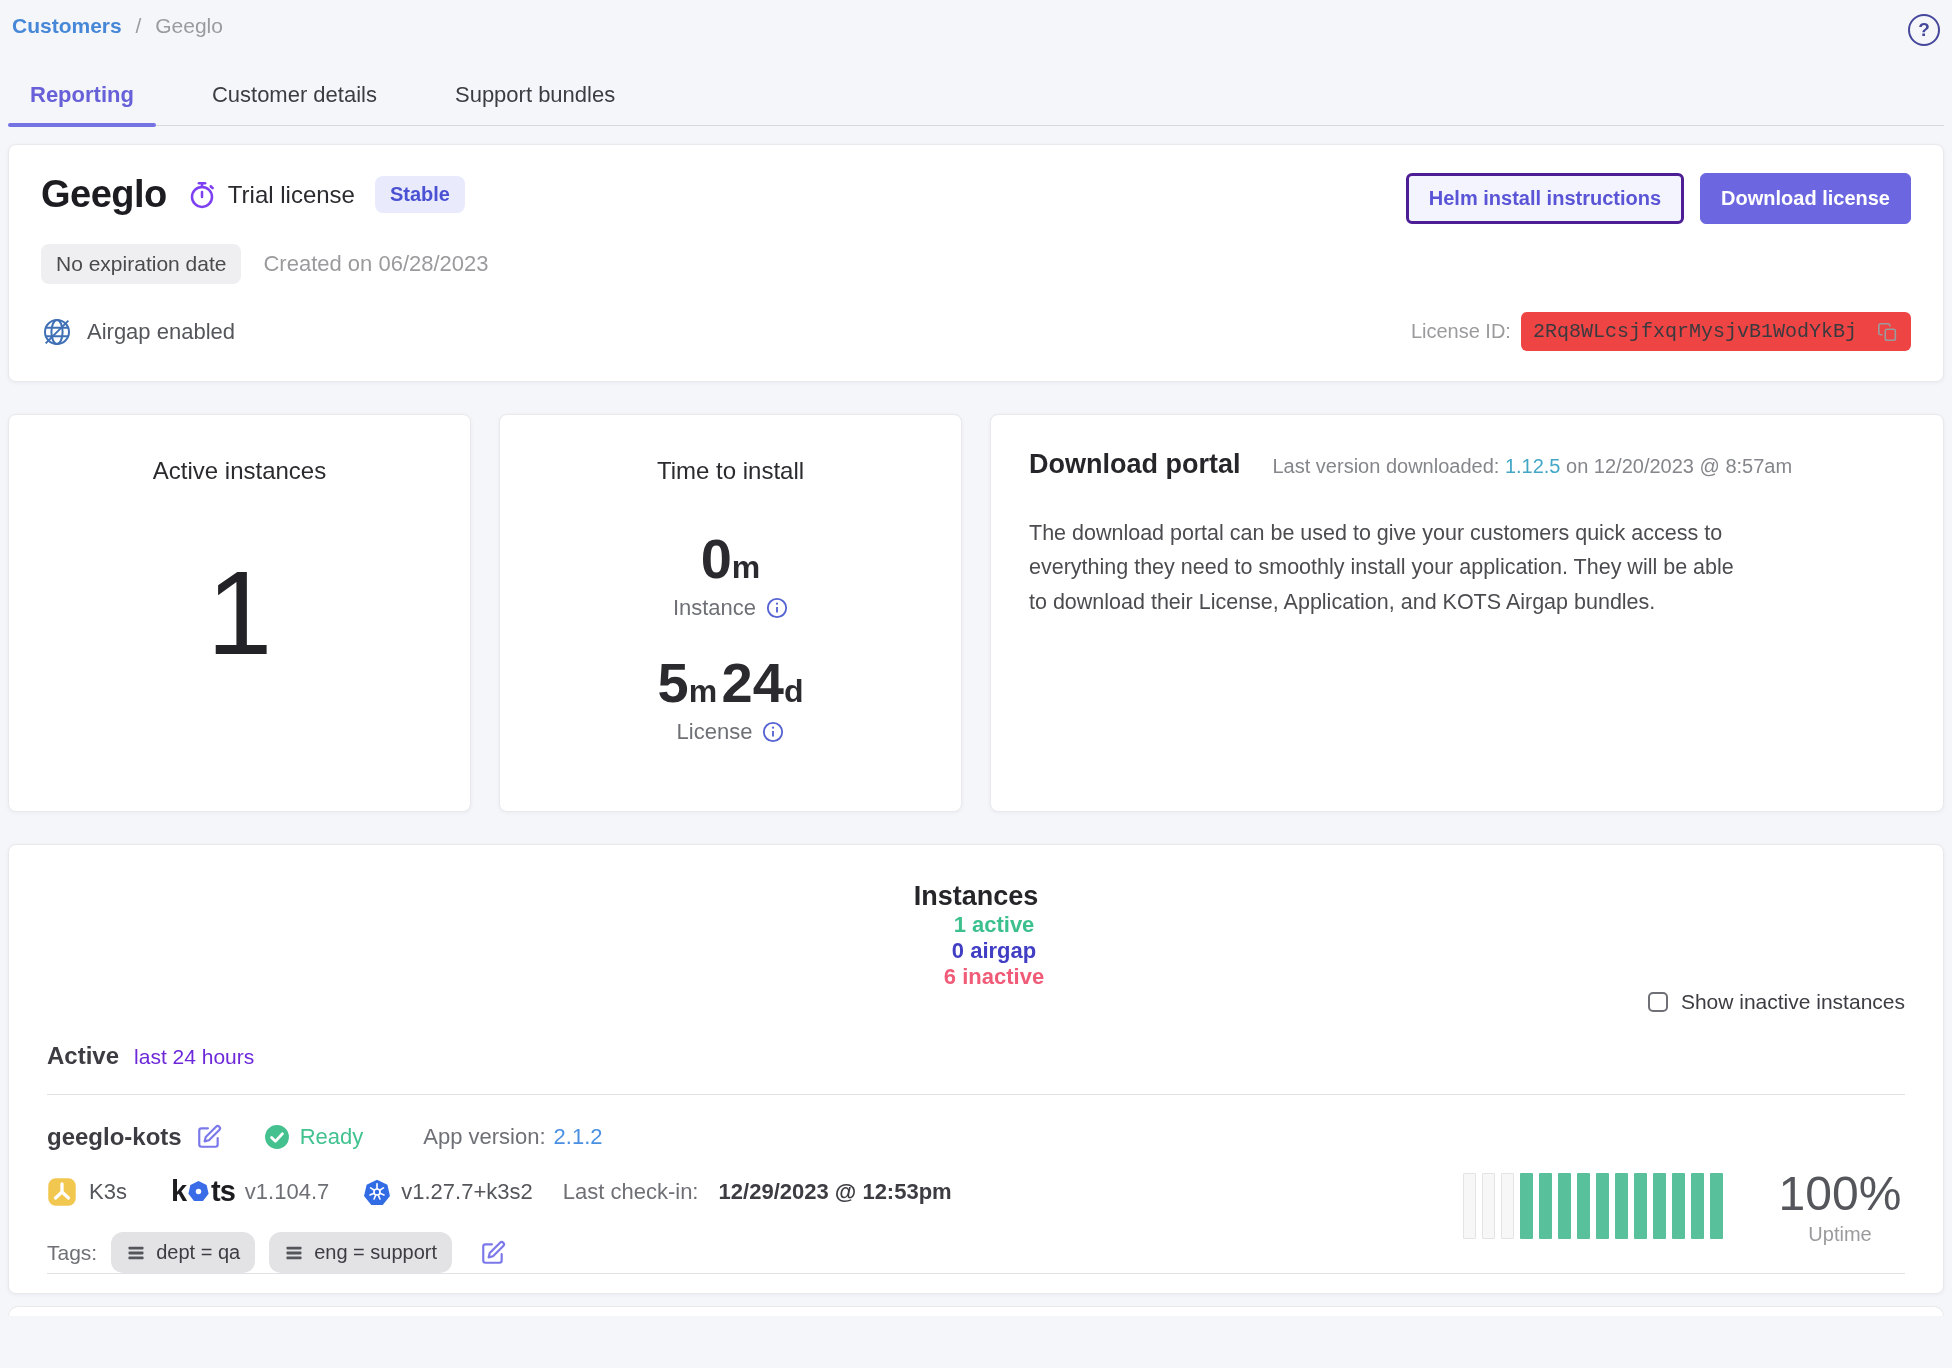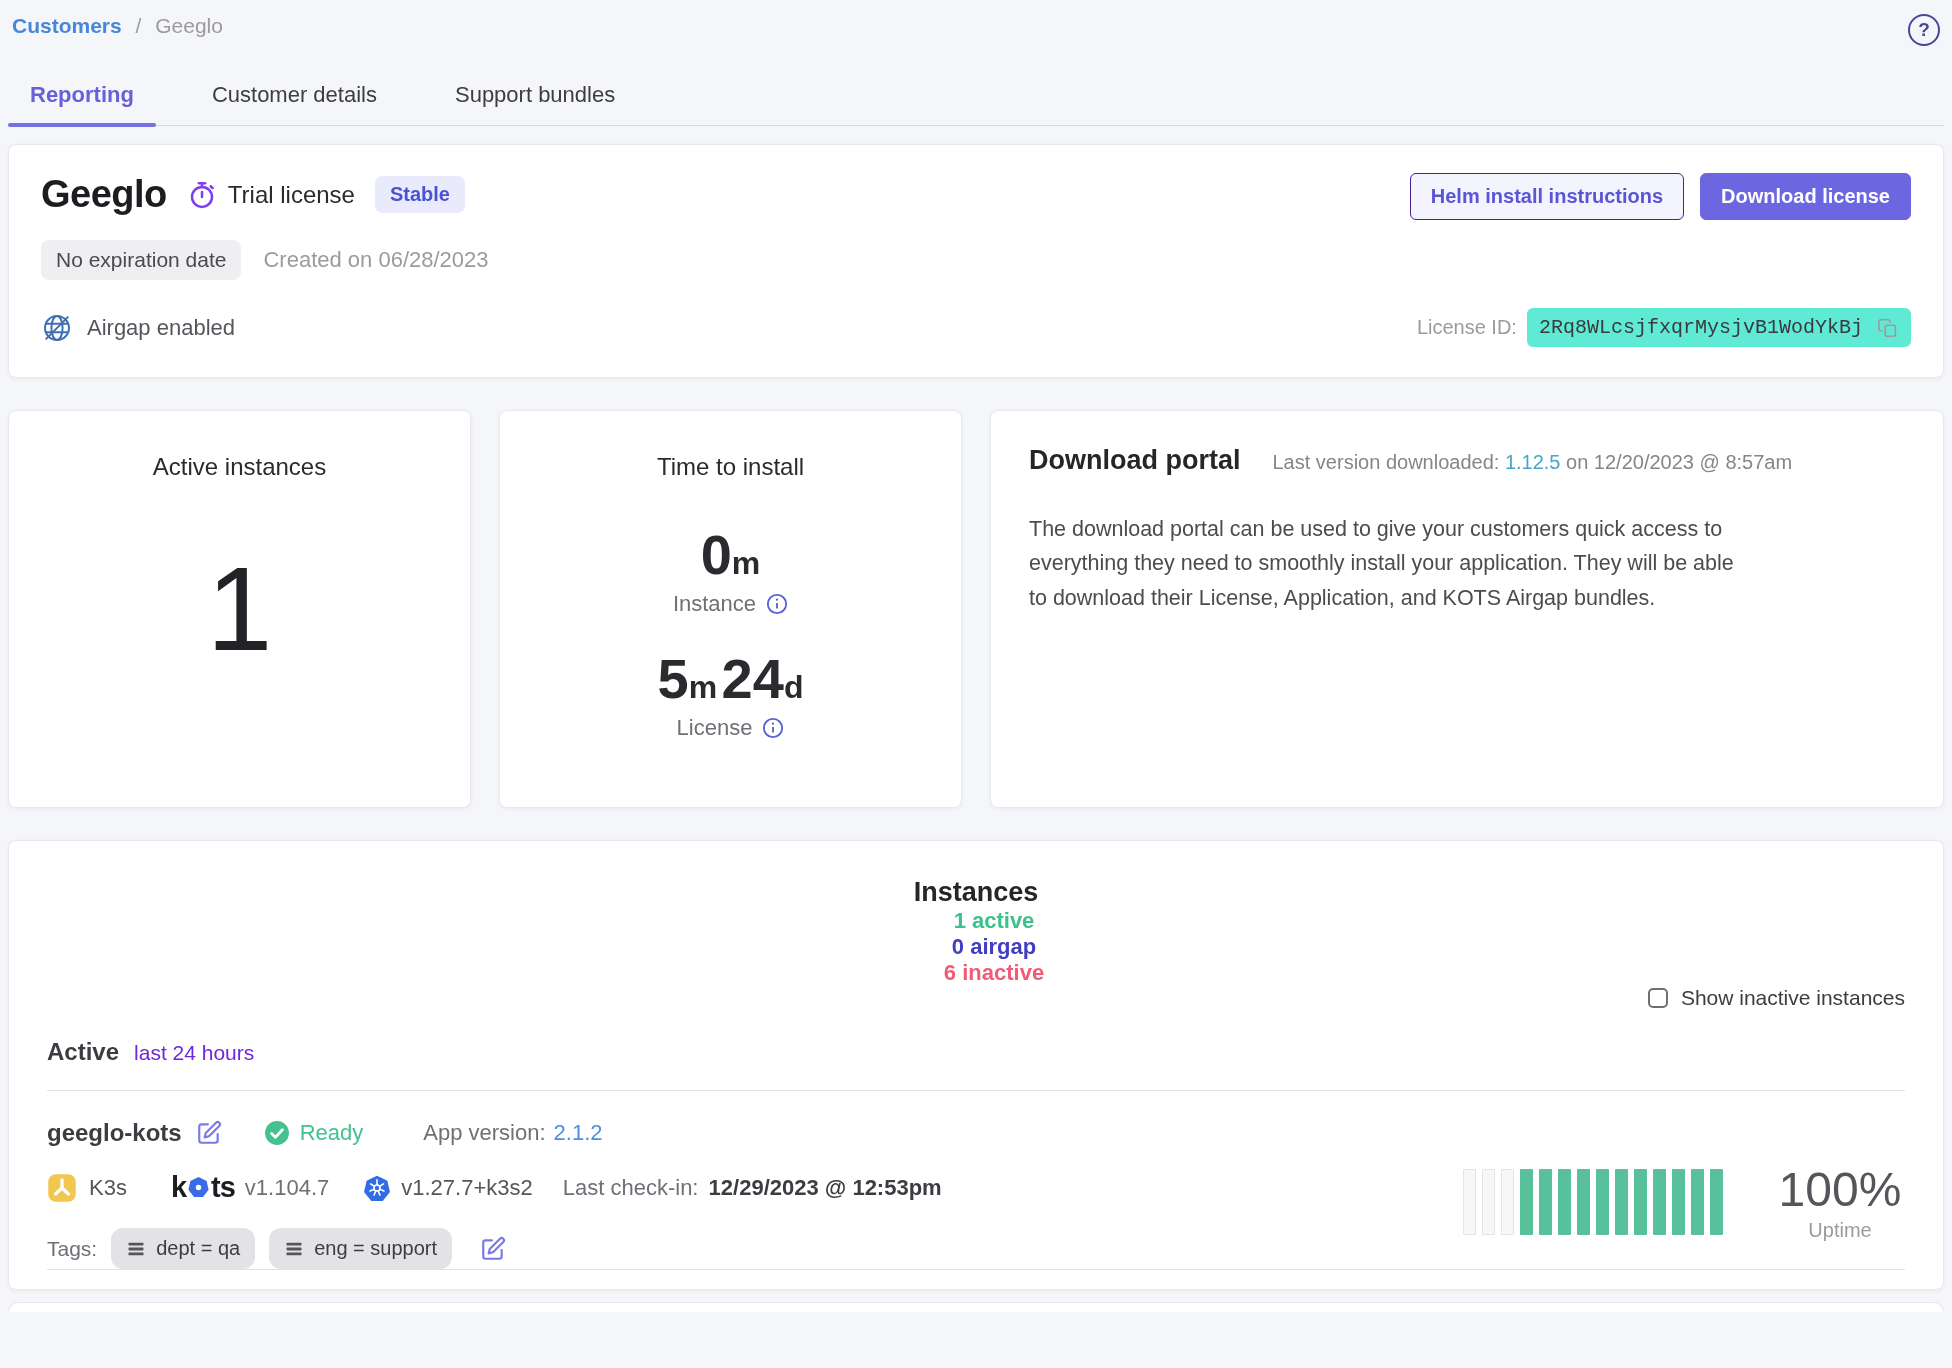--- a/index.html
+++ b/index.html
@@ -37,30 +37,30 @@
   .customer-card { margin-top:18px; padding:28px 32px 30px; }
   .cust-top { display:flex; justify-content:space-between; align-items:flex-start; }
   .name-row { display:flex; align-items:center; gap:20px; }
   .customer-name { font-size:38px; font-weight:800; color:#1d1d21; letter-spacing:-.5px; }
   .license-type { display:flex; align-items:center; gap:11px; font-size:24px; color:#2b2b2f; }
   .badge-stable { background:#e9eafb; color:#4a51d2; font-size:20px; font-weight:600;
     padding:7px 15px; border-radius:8px; }
   .header-buttons { display:flex; gap:16px; }
   .btn { font-size:20px; border-radius:6px; padding:11px 20px; cursor:pointer;
     font-family:inherit; font-weight:600; white-space:nowrap; }
-  .btn-outline { background:#f4f4fe; border:1px solid #4c1d95; color:#5a54d6; }
+  .btn-outline { background:#f4f4fe; border:3px solid #4c1d95; color:#5a54d6; }
   .btn-solid { background:#6c67e0; border:1px solid #6c67e0; color:#fff; }
   .meta-row { display:flex; align-items:center; gap:22px; margin-top:20px; }
   .badge-gray { background:#efeff1; color:#4a4a4f; font-size:21px; padding:8px 15px; border-radius:8px; }
   .created { color:#9b9b9e; font-size:22px; }
   .cust-bottom { display:flex; justify-content:space-between; align-items:center; margin-top:28px; }
   .airgap { display:flex; gap:14px; align-items:center; font-size:22px; color:#55565b; }
   .license-id-row { display:flex; align-items:center; gap:10px; font-size:20px; color:#9b9b9e; }
-  .license-chip { background:#5eead4; border-radius:6px; padding:8px 12px; display:flex;
-    align-items:center; gap:14px; cursor:pointer;
+  .license-chip { background:#ef4444; border-radius:6px; padding:8px 12px; display:flex;
+    align-items:center; gap:20px; cursor:pointer;
     font-family:"Liberation Mono","DejaVu Sans Mono",monospace; font-size:20px; color:#3a3a3f; }
 
   
   .stats-row { margin-top:32px; display:grid; grid-template-columns:463px 463px 1fr; gap:28px; }
   .stat-card { padding:42px 20px; display:flex; flex-direction:column; align-items:center;
     height:398px; }
   .stat-title { font-size:24px; color:#2b2b2f; }
   .big-number { font-size:118px; color:#232327; margin-top:60px; font-weight:400; }
   .tti-value { margin-top:46px; font-weight:700; color:#2b2b2f; line-height:1; }
   .tti-value .num { font-size:56px; }
@@ -105,21 +105,21 @@
   .ready-group { display:flex; align-items:center; gap:10px; margin-left:42px;
     font-size:22px; color:#41c28f; }
   .appver { display:flex; align-items:center; gap:8px; margin-left:60px; font-size:22px; color:#6f7076; }
   .appver .link { color:#4a90e2; cursor:pointer; }
   .distro { display:flex; align-items:center; gap:12px; font-size:22px; color:#55565b; }
   .kots-logo { display:flex; align-items:center; margin-left:44px; font-size:29px; font-weight:800;
     color:#1d1d21; letter-spacing:-1px; }
   .kots-ver { margin-left:10px; font-size:22px; color:#6f7076; letter-spacing:0; font-weight:400; }
   .k8s-group { display:flex; align-items:center; gap:10px; margin-left:34px; font-size:22px; color:#55565b; }
   .checkin { margin-left:30px; font-size:22px; color:#6f7076; }
-  .checkin b { color:#3c3c42; margin-left:4px; }
+  .checkin b { color:#3c3c42; margin-left:14px; }
   .tags-label { font-size:21px; color:#6f7076; margin-right:14px; }
   .tag-chip { background:#e3e3e6; border-radius:12px; padding:9px 15px; display:flex;
     align-items:center; gap:10px; font-size:20px; color:#3c3c42; margin-right:14px; }
   .uptime-group { display:flex; align-items:center; gap:52px; margin-top:16px; }
   .uptime-chart { display:flex; align-items:flex-end; gap:6px; height:66px; }
   .bar { width:13px; height:66px; border-radius:1px; }
   .bar.empty { background:#f7f7f8; border:1px solid #e4e4e7; }
   .bar.filled { background:#58c19b; }
   .uptime-stats { text-align:center; min-width:130px; }
   .uptime-value { font-size:48px; color:#55565b; }

